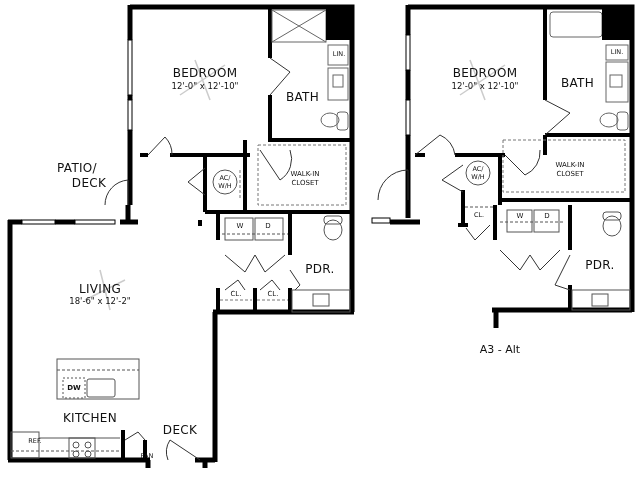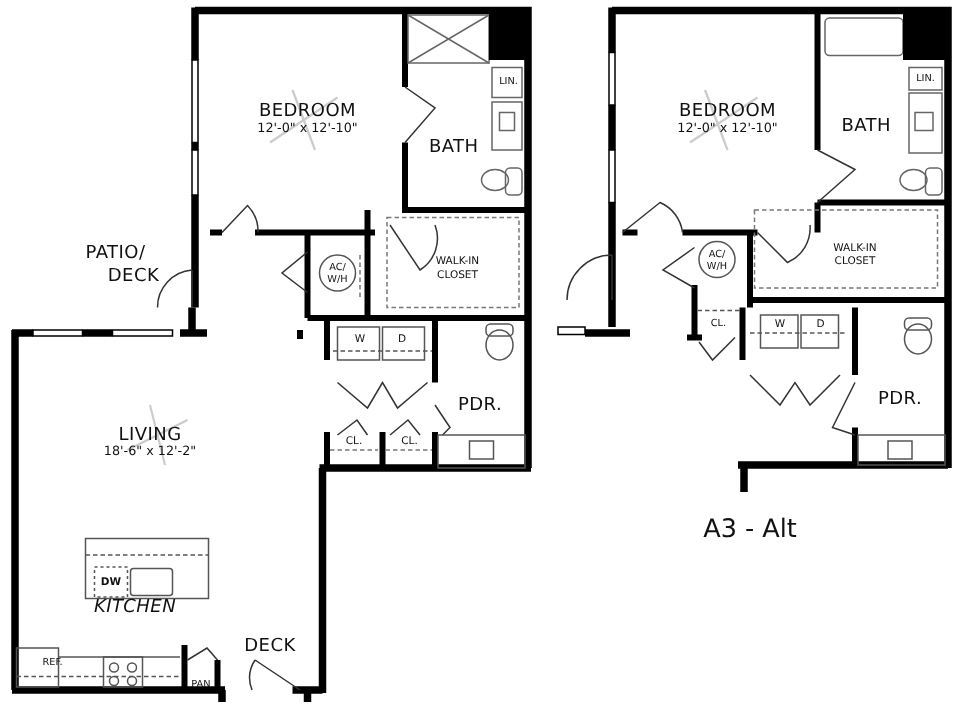--- a/index.html
+++ b/index.html
@@ -3,21 +3,21 @@
 <meta charset="utf-8">
 <style>
   html, body { margin:0; padding:0; background:#ffffff; }
   body { width:640px; height:480px; position:relative; overflow:hidden; font-family:"Liberation Sans", sans-serif; }
   svg { position:absolute; left:0; top:0; }
   .lbl { position:absolute; color:#111; text-align:center; white-space:nowrap; font-family:"DejaVu Sans", sans-serif; }
   .big { font-size:12px; letter-spacing:0.3px; }
   .dim { font-size:8.5px; }
   .sm { font-size:7px; }
   .xs { font-size:6.5px;text-align:center; }
-  .caption { font-size:17px; }
+  .caption { font-size:11px; }
 </style>
 </head>
 <body>
 
 <svg width="640" height="480">
   <g fill="none" stroke="#000">
 
     <g stroke-width="5">
 
       <polyline points="130,7 352,7 352,312"></polyline>
@@ -222,23 +222,23 @@
 <div class="lbl big" style="left:52px;top:161px;width:50px;">PATIO/</div>
 <div class="lbl big" style="left:64px;top:176px;width:50px;">DECK</div>
 <div class="lbl sm" style="left:230px;top:222px;width:20px;">W</div>
 <div class="lbl sm" style="left:258px;top:222px;width:20px;">D</div>
 <div class="lbl big" style="left:295px;top:262px;width:50px;">PDR.</div>
 <div class="lbl sm" style="left:222px;top:290px;width:28px;">CL.</div>
 <div class="lbl sm" style="left:259px;top:290px;width:28px;">CL.</div>
 <div class="lbl big" style="left:70px;top:282px;width:60px;">LIVING</div>
 <div class="lbl dim" style="left:50px;top:296px;width:100px;">18'-6" x 12'-2"</div>
 <div class="lbl sm" style="left:63px;top:384px;width:22px;font-weight:bold;">DW</div>
-<div class="lbl big" style="left:55px;top:397px;width:70px;font-style:italic;">KITCHEN</div>
+<div class="lbl big" style="left:55px;top:411px;width:70px;">KITCHEN</div>
 <div class="lbl xs" style="left:12px;top:437px;width:46px;">REF.</div>
-<div class="lbl xs" style="left:124px;top:452px;width:20px;">PAN</div>
+<div class="lbl xs" style="left:137px;top:452px;width:20px;">PAN</div>
 <div class="lbl big" style="left:155px;top:423px;width:50px;">DECK</div>
 
 <div class="lbl big" style="left:440px;top:66px;width:90px;">BEDROOM</div>
 <div class="lbl dim" style="left:430px;top:81px;width:110px;">12'-0" x 12'-10"</div>
 <div class="lbl big" style="left:555px;top:76px;width:45px;">BATH</div>
 <div class="lbl xs" style="left:607px;top:48px;width:20px;">LIN.</div>
 <div class="lbl sm" style="left:535px;top:161px;width:70px;">WALK-IN</div>
 <div class="lbl sm" style="left:535px;top:170px;width:70px;">CLOSET</div>
 <div class="lbl xs" style="left:468px;top:165px;width:20px;">AC/</div>
 <div class="lbl xs" style="left:468px;top:173px;width:20px;">W/H</div>

